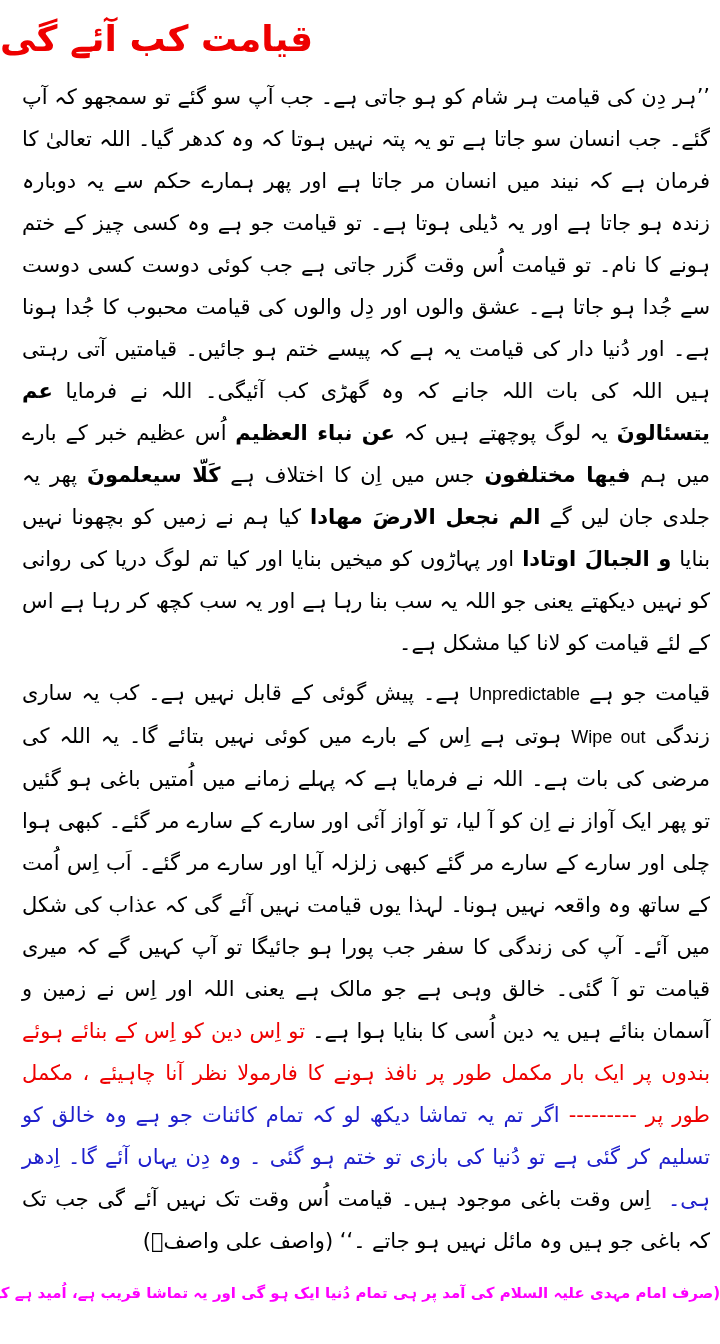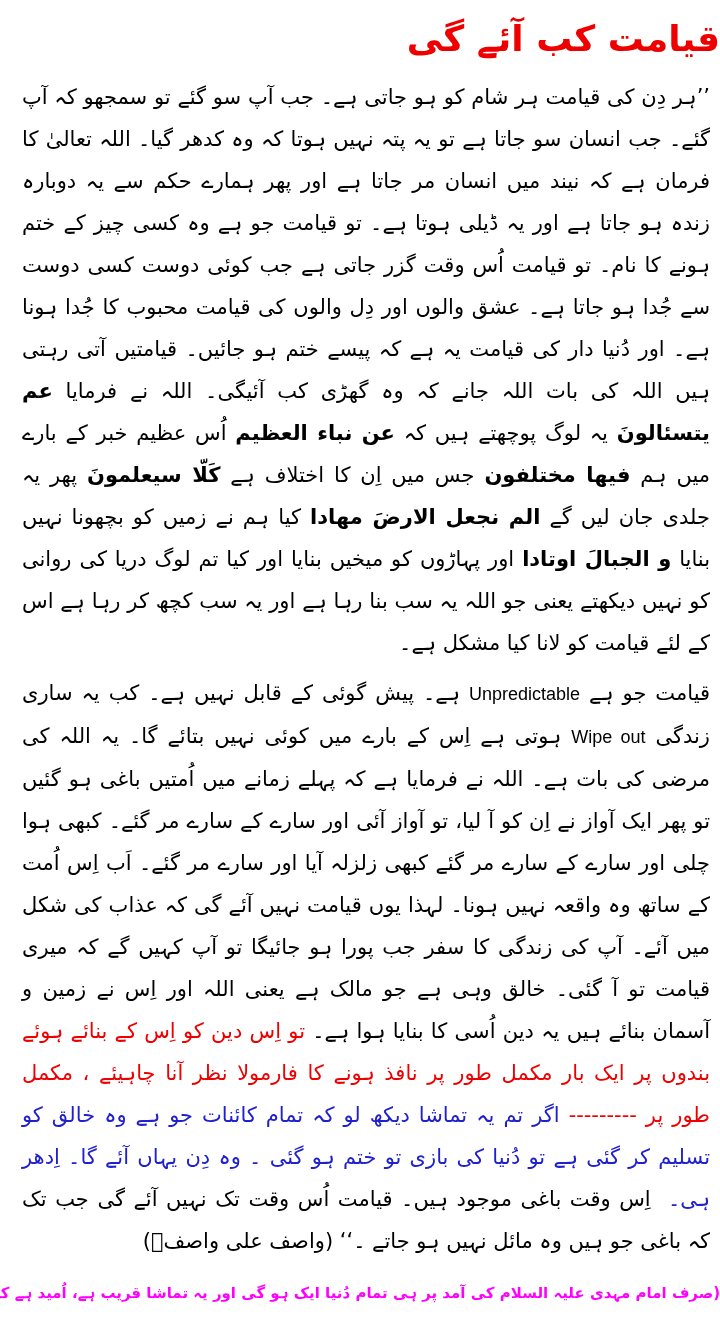--- a/index.html
+++ b/index.html
@@ -8,21 +8,21 @@
     position: relative;
     width: 720px;
     height: 1344px;
     margin: 0 auto;
     background: #ffffff;
     overflow: hidden;
     font-family: "DejaVu Sans", sans-serif;
     direction: rtl;
   }
   .doc-title {
-    text-align: right;
+    text-align: left;
     font-size: 36px;
     font-weight: bold;
     padding-top: 10px;
     line-height: 58px;
     font-family: "DejaVu Sans", sans-serif;
   }
   .body-text {
     direction: rtl;
     text-align: justify;
     font-size: 21px;

